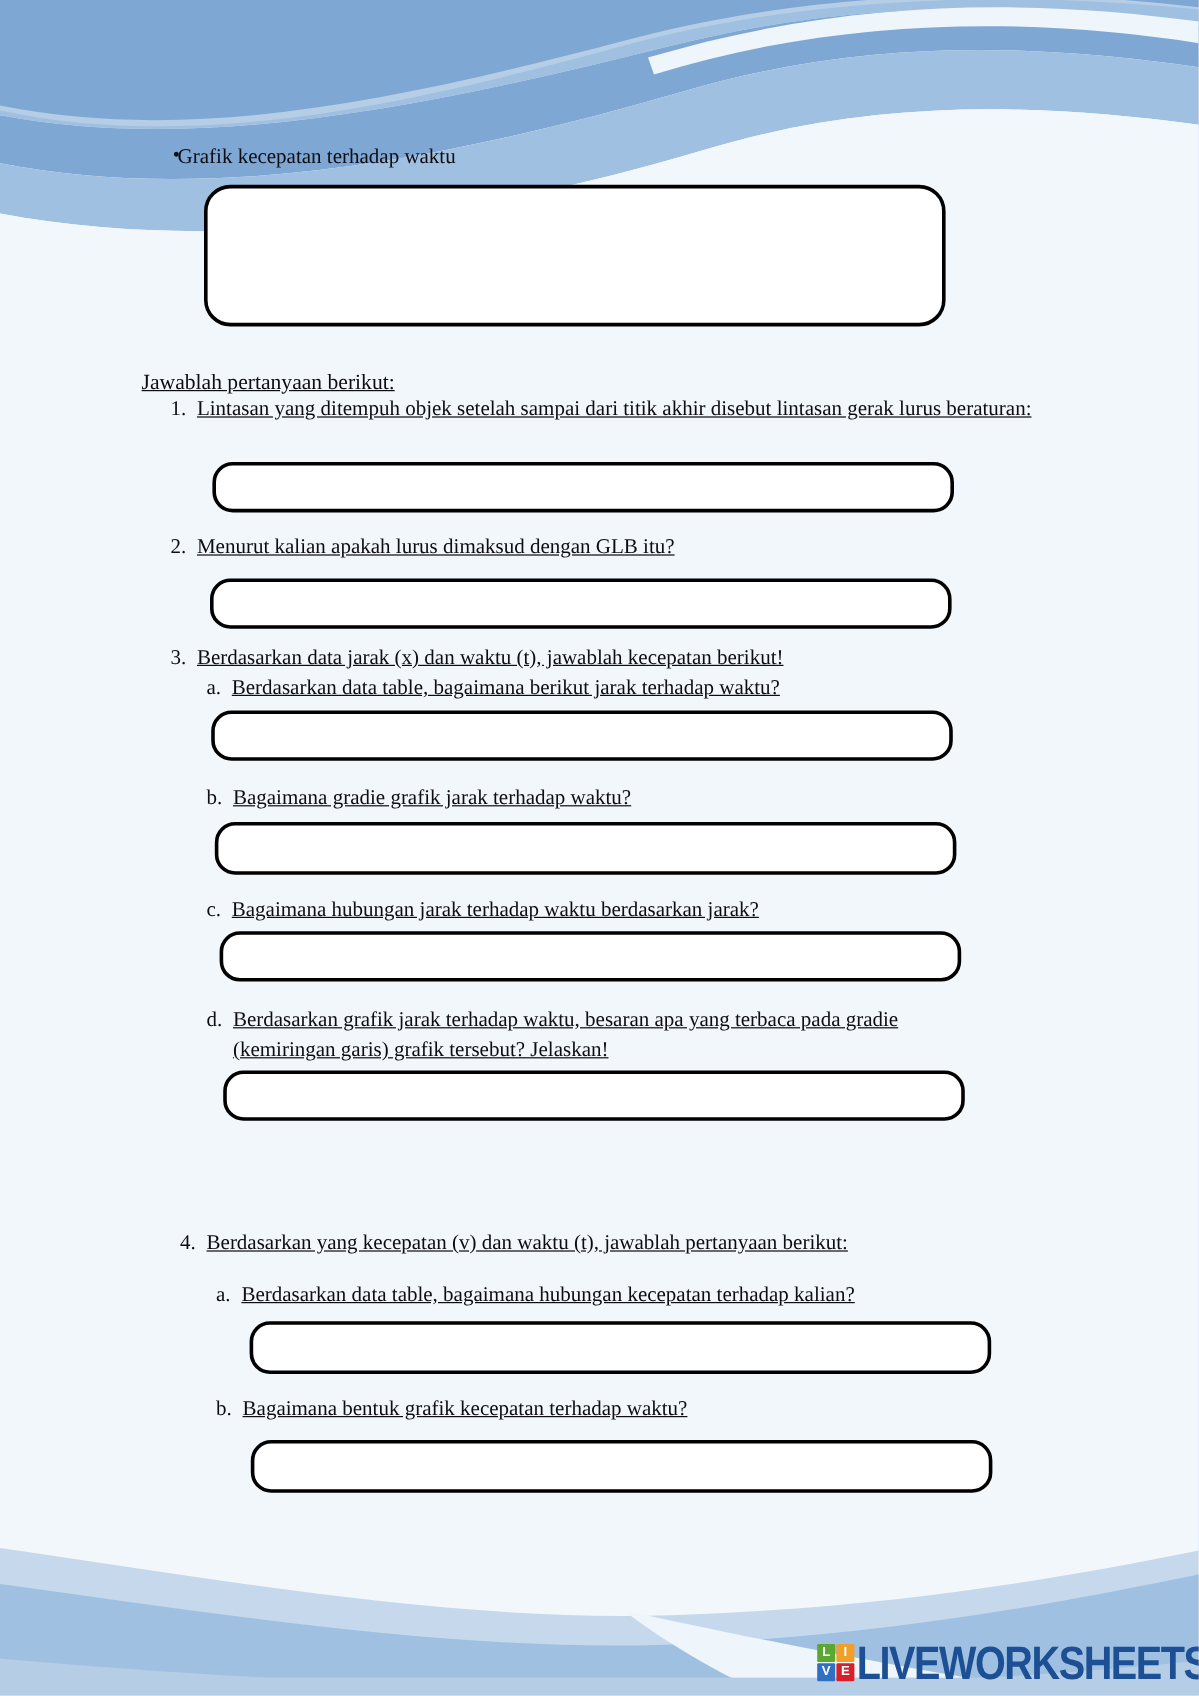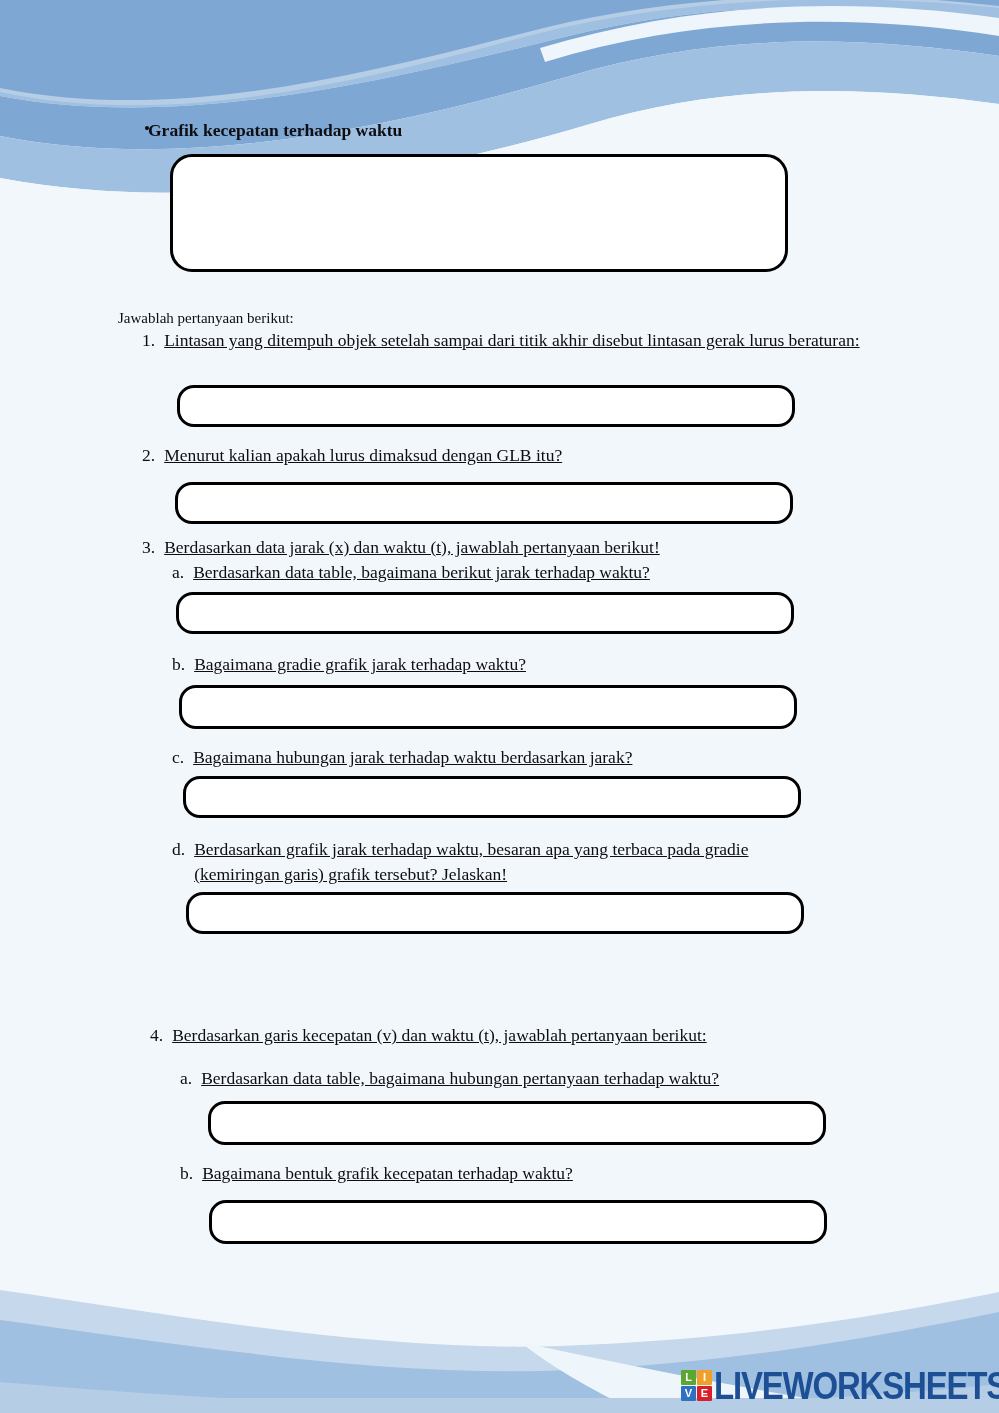--- a/index.html
+++ b/index.html
@@ -50,28 +50,29 @@
     line-height: 24px;
   }
   .bullet-dot {
     width: 30px;
     flex: 0 0 30px;
     text-align: left;
     padding-left: 26px;
     font-size: 17px;
     line-height: 22px;
   }
-  .bullet-text { flex: 1 1 auto; font-weight: bold; }
+  .bullet-text { flex: 1 1 auto; }
 
   .lead-in {
     position: absolute;
     left: 118px;
     top: 306px;
-    font-size: 15px;
+    font-size: 18px;
     line-height: 24px;
+    text-decoration: underline;
   }
 
   
   .q {
     position: absolute;
     display: flex;
     align-items: flex-start;
     font-size: 17.5px;
     line-height: 25px;
   }
@@ -181,21 +182,21 @@
     <div class="answerbox" style="left:177px; top:385px; width:618px; height:42px;"></div>
 
     <div class="q" style="left:142px; top:443px; width:720px;">
       <span class="marker">2.</span>
       <span class="qtext">Menurut kalian apakah lurus dimaksud dengan GLB itu?</span>
     </div>
     <div class="answerbox" style="left:175px; top:482px; width:618px; height:42px;"></div>
 
     <div class="q" style="left:142px; top:535px; width:740px;">
       <span class="marker">3.</span>
-      <span class="qtext">Berdasarkan data jarak (x) dan waktu (t), jawablah pertanyaan berikut!</span>
+      <span class="qtext">Berdasarkan data jarak (x) dan waktu (t), jawablah kecepatan berikut!</span>
     </div>
 
     <div class="q" style="left:172px; top:560px; width:720px;">
       <span class="marker">a.</span>
       <span class="qtext">Berdasarkan data table, bagaimana berikut jarak terhadap waktu?</span>
     </div>
     <div class="answerbox" style="left:176px; top:592px; width:618px; height:42px;"></div>
 
     <div class="q" style="left:172px; top:652px; width:720px;">
       <span class="marker">b.</span>
@@ -211,26 +212,26 @@
 
     <div class="q" style="left:172px; top:837px; width:740px;">
       <span class="marker">d.</span>
       <span class="qtext">Berdasarkan grafik jarak terhadap waktu, besaran apa yang terbaca pada gradie
 (kemiringan garis) grafik tersebut? Jelaskan!</span>
     </div>
     <div class="answerbox" style="left:186px; top:892px; width:618px; height:42px;"></div>
 
     <div class="q" style="left:150px; top:1023px; width:740px;">
       <span class="marker">4.</span>
-      <span class="qtext">Berdasarkan garis kecepatan (v) dan waktu (t), jawablah pertanyaan berikut:</span>
+      <span class="qtext">Berdasarkan yang kecepatan (v) dan waktu (t), jawablah pertanyaan berikut:</span>
     </div>
 
     <div class="q" style="left:180px; top:1066px; width:720px;">
       <span class="marker">a.</span>
-      <span class="qtext">Berdasarkan data table, bagaimana hubungan pertanyaan terhadap waktu?</span>
+      <span class="qtext">Berdasarkan data table, bagaimana hubungan kecepatan terhadap kalian?</span>
     </div>
     <div class="answerbox" style="left:208px; top:1101px; width:618px; height:44px;"></div>
 
     <div class="q" style="left:180px; top:1161px; width:720px;">
       <span class="marker">b.</span>
       <span class="qtext">Bagaimana bentuk grafik kecepatan terhadap waktu?</span>
     </div>
     <div class="answerbox" style="left:209px; top:1200px; width:618px; height:44px;"></div>
 
   </div>

